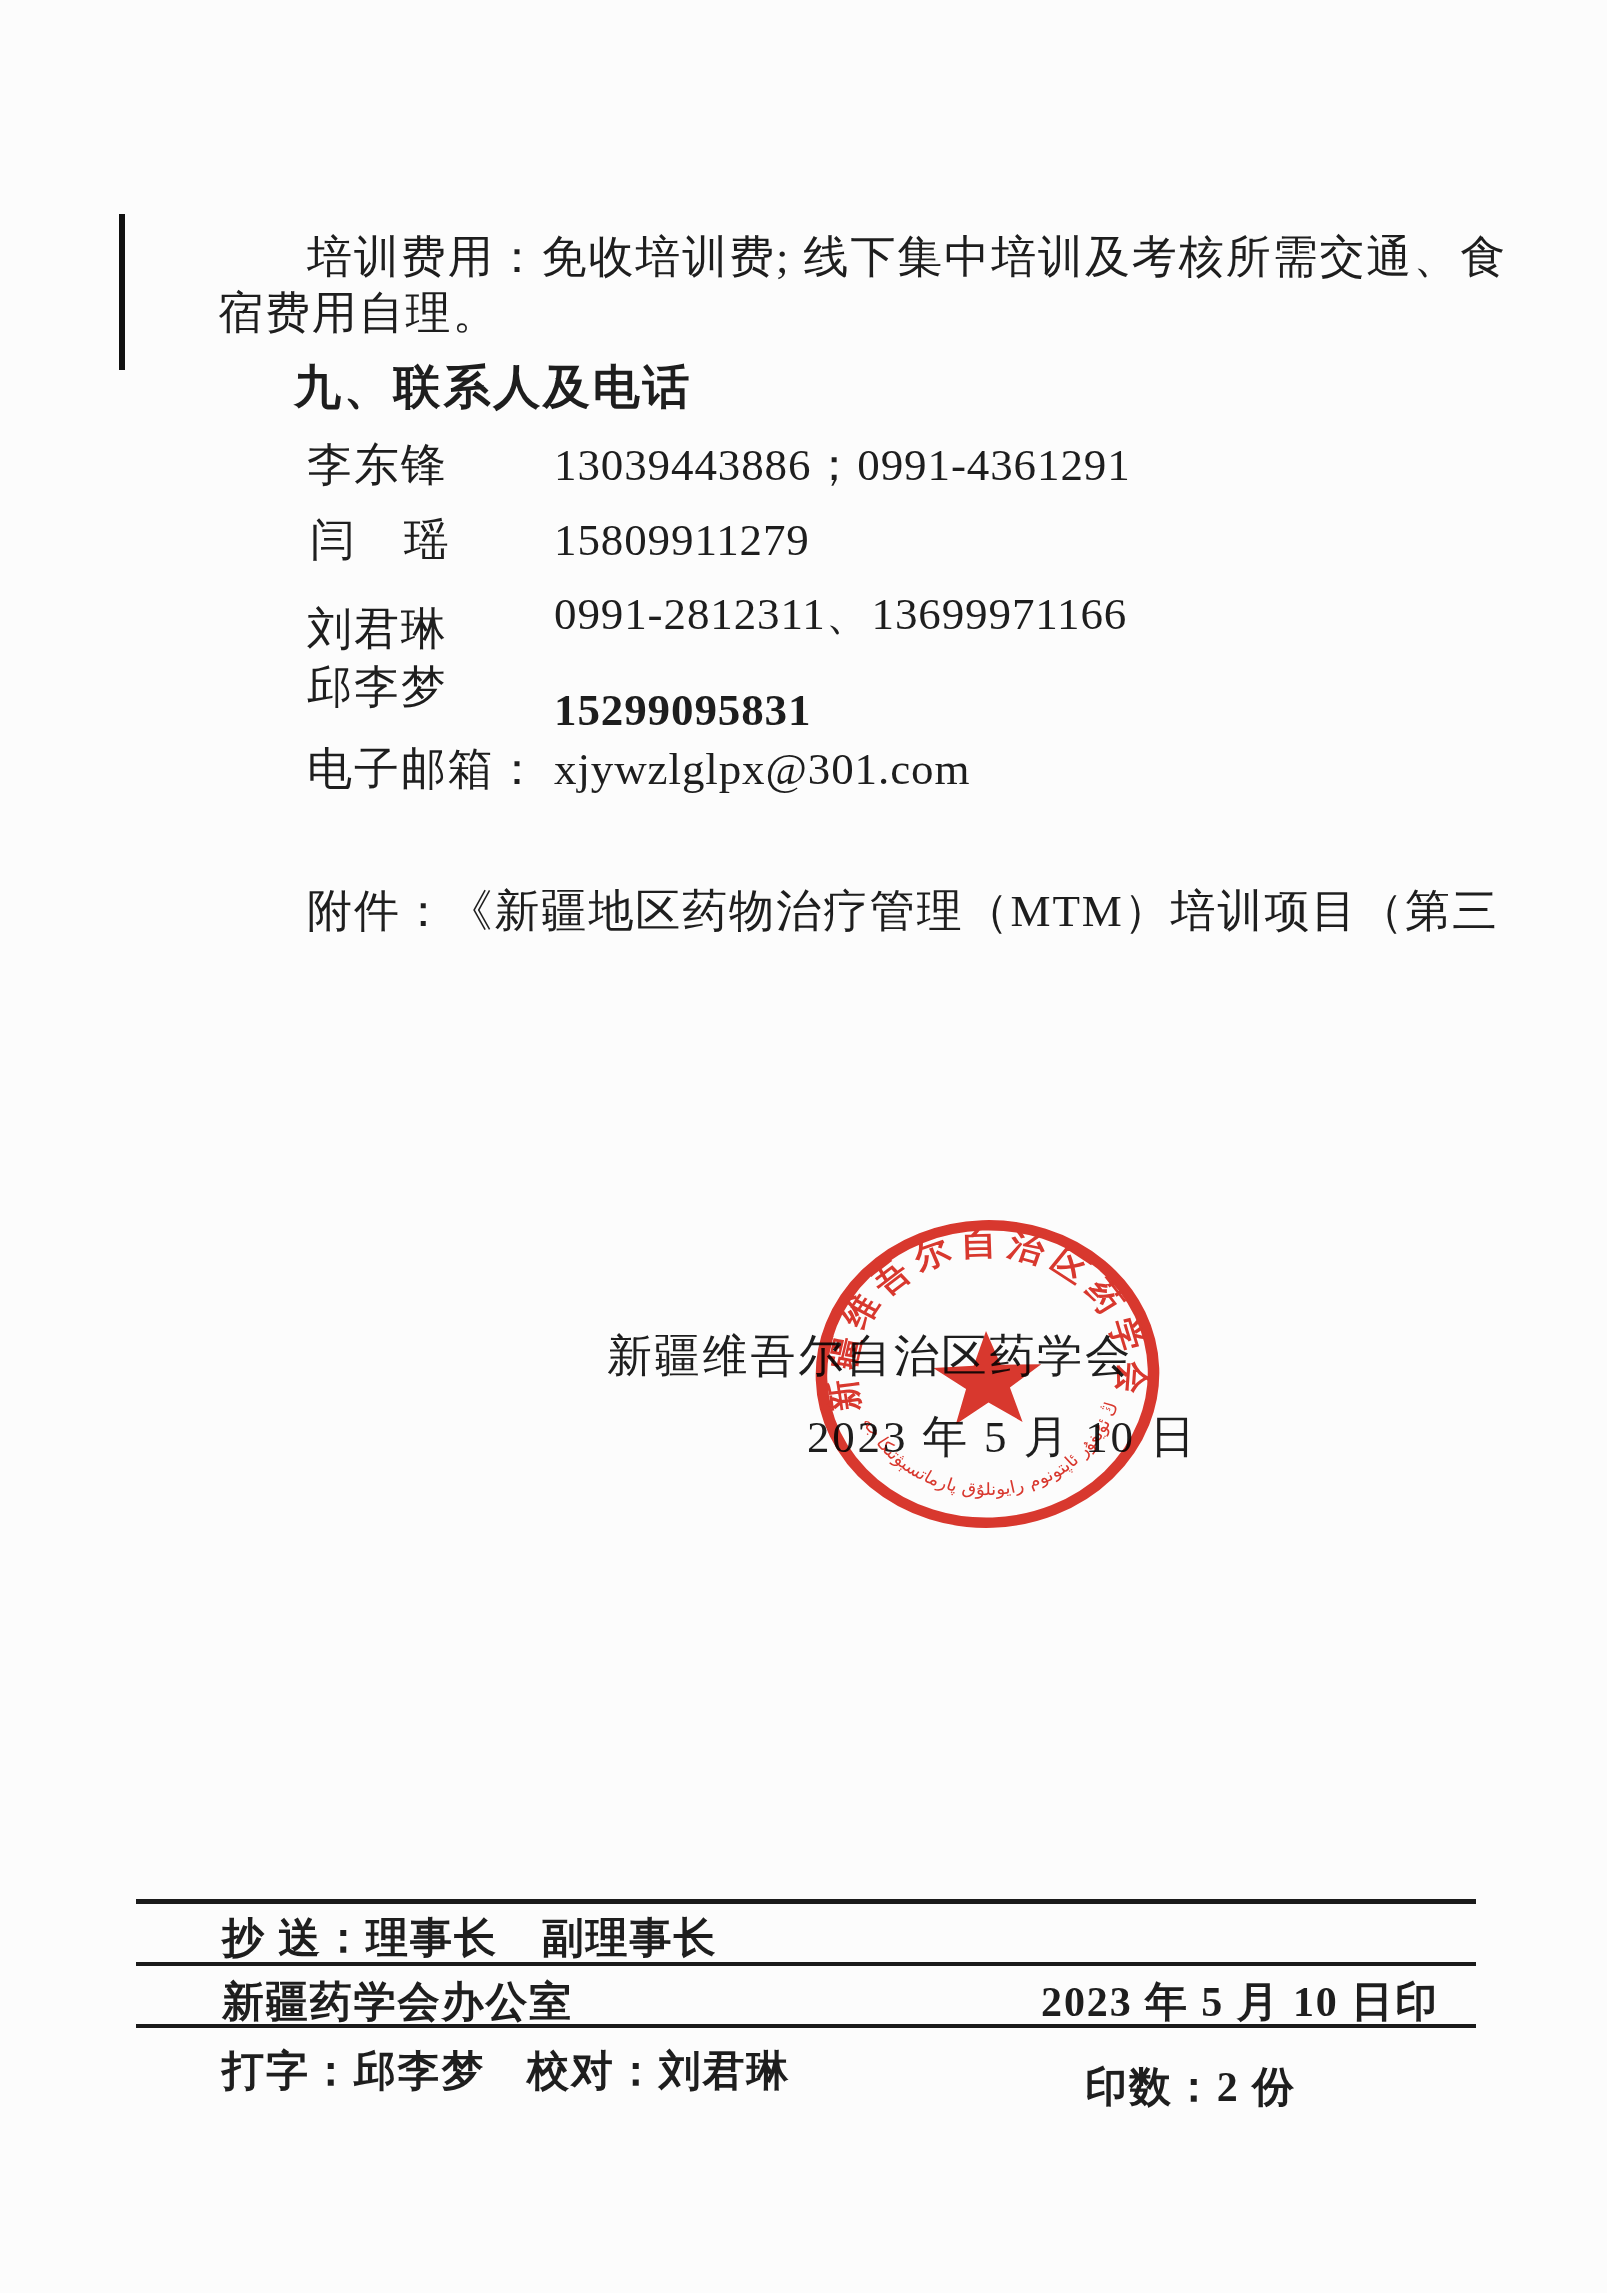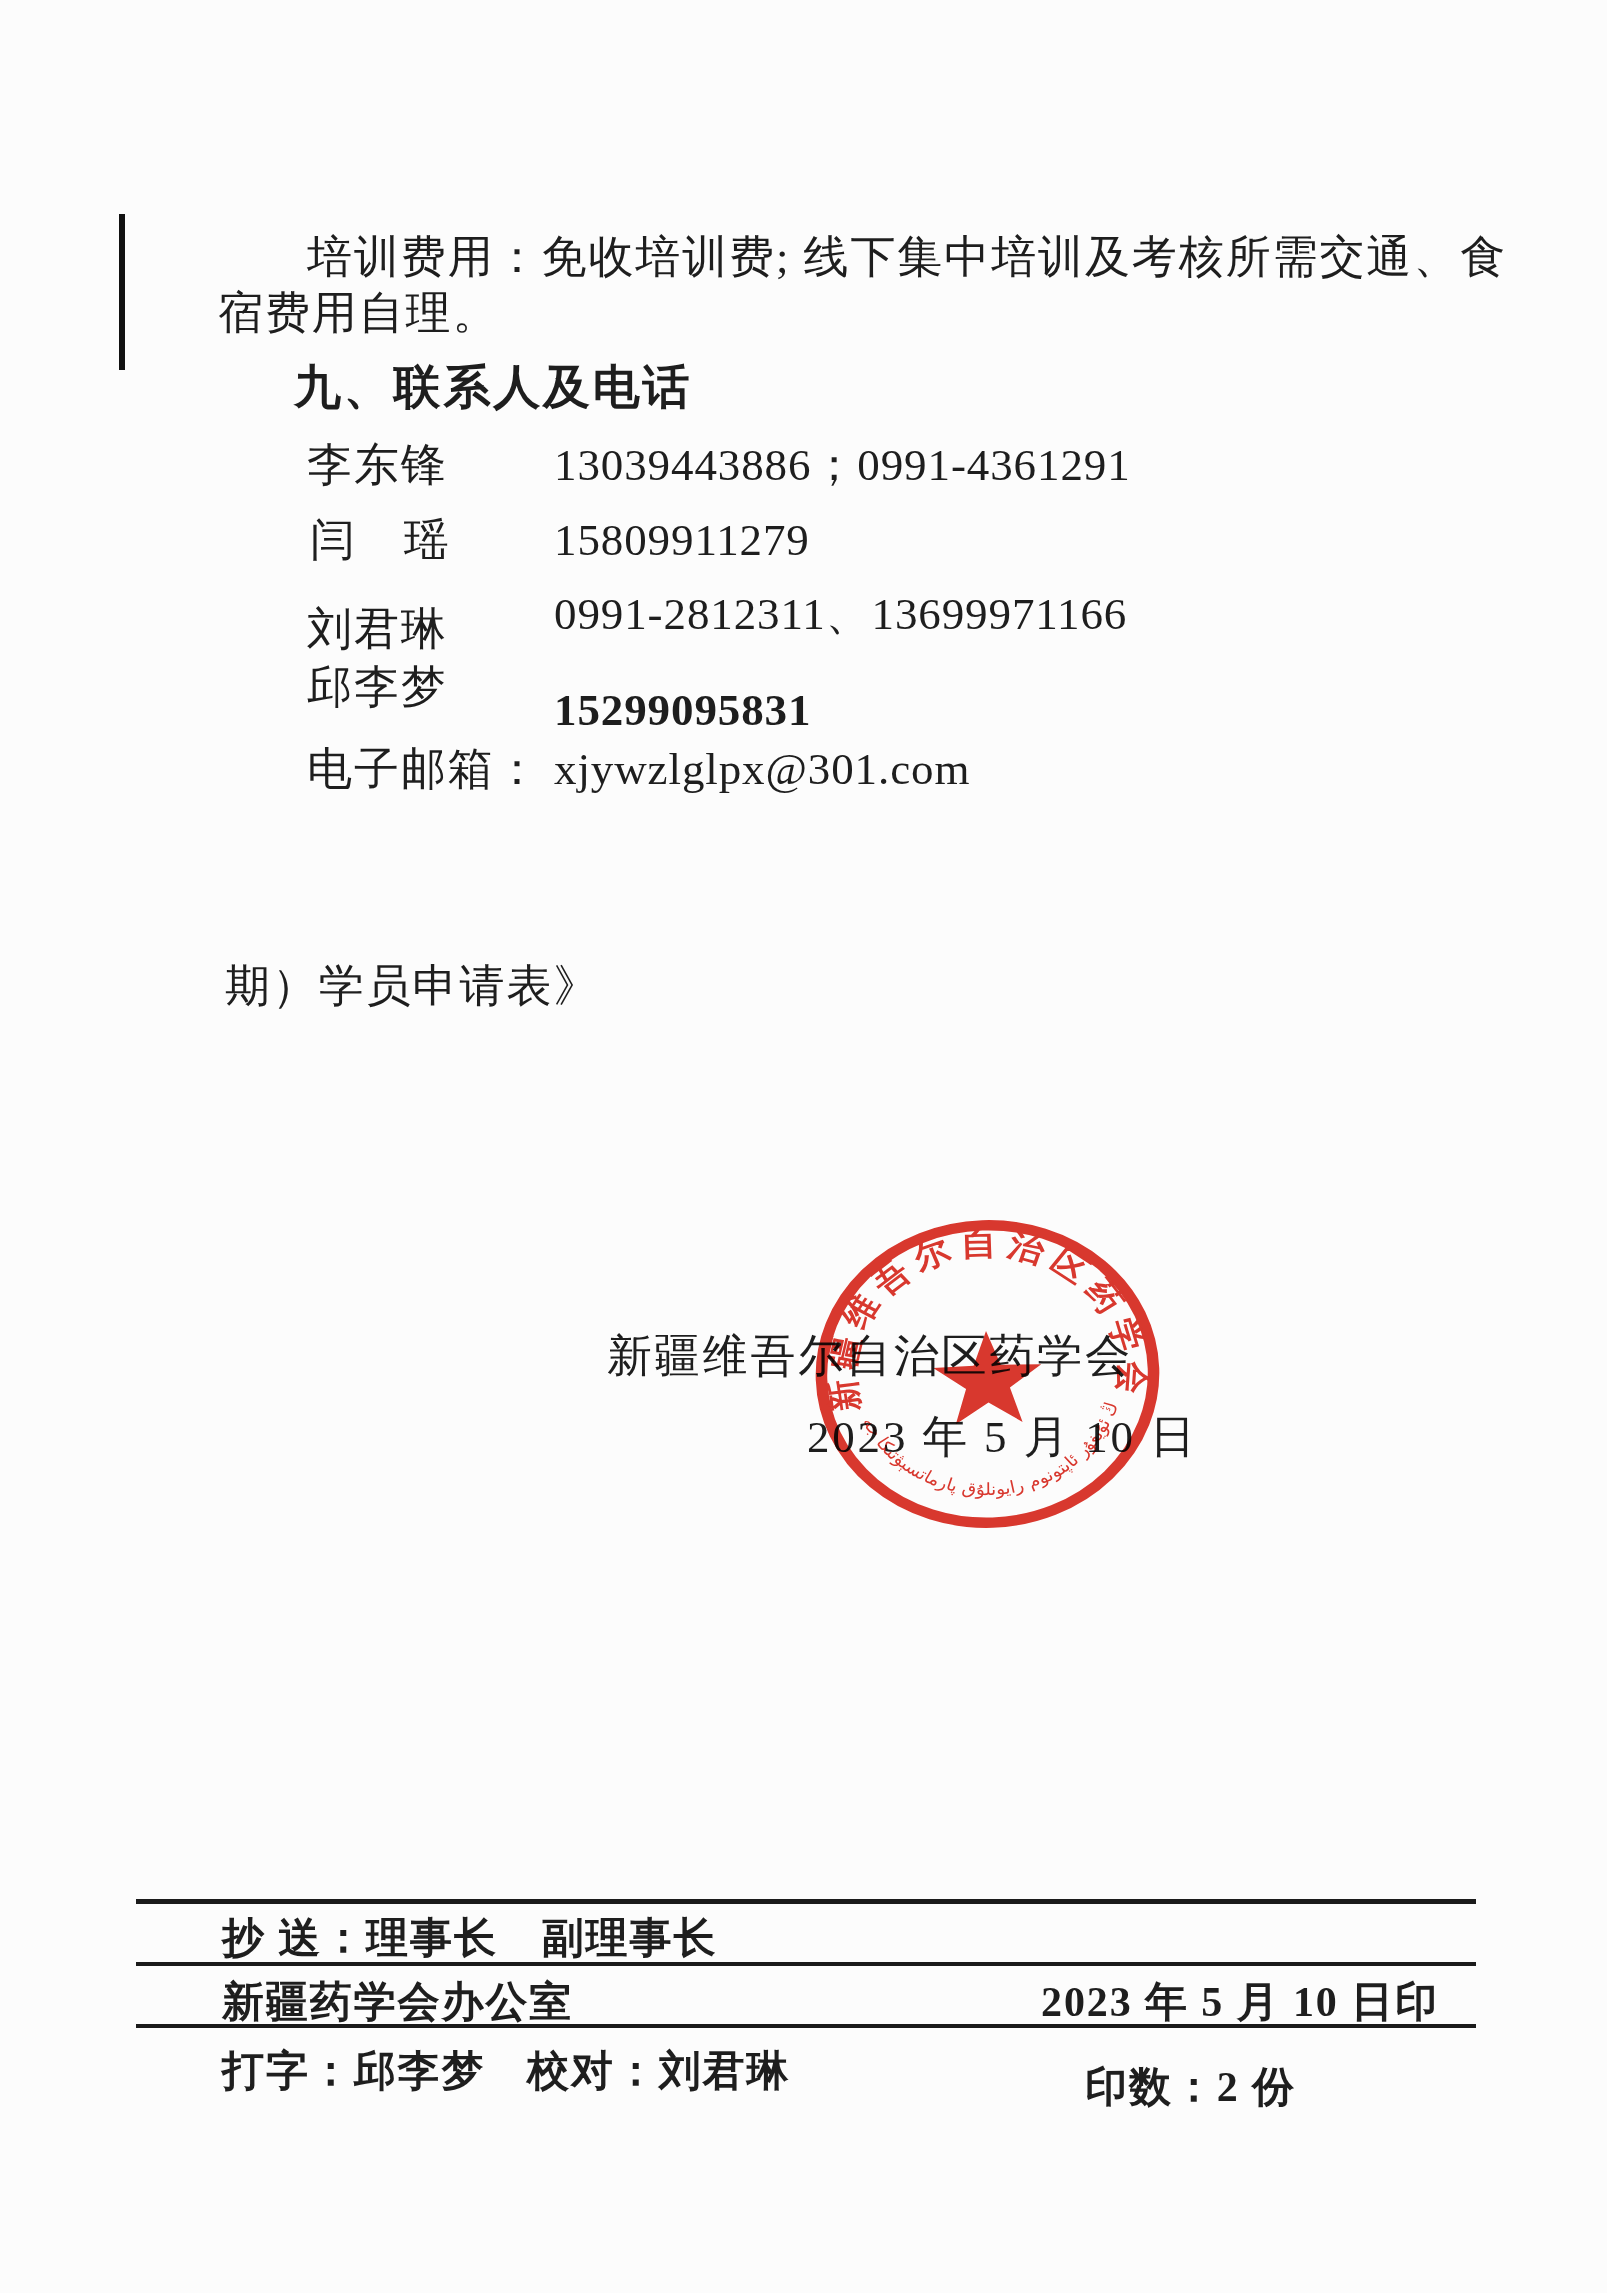--- a/index.html
+++ b/index.html
@@ -89,21 +89,21 @@
   <div>
     <span class="line" style="top:660px;left:307px;">邱李梦</span>
     <span class="line num" style="top:683px;left:542px;font-weight:bold;">15299095831</span>
   </div>
 
   <div>
     <span class="line" style="top:742px;left:307px;">电子邮箱：</span>
     <span class="line num" style="top:742px;left:542px;">xjywzlglpx@301.com</span>
   </div>
 
-  <div class="line" style="top:959px;left:225px;">期）学员申请表》</div>
+  <div class="line" style="top:884px;left:307px;">附件：《新疆地区药物治疗管理（MTM）培训项目（第三</div>
 
   <div class="line sig" style="top:1329px;left:607px;">新疆维吾尔自治区药学会</div>
   <div class="line sig num" style="top:1410px;left:795px;">2023 年 5 月 10 日</div>
 
   <div class="seal-wrap">
     <svg viewBox="0 0 420 420" width="373" height="334" preserveAspectRatio="none">
       <defs>
         <path id="sealTopArc" d="M 74.1 273.4 A 150 150 0 1 1 345.9 273.4" fill="none"></path>
         <path id="sealBottomArc" d="M 67.1 262.0 A 152 152 0 0 0 352.8 262.0" fill="none"></path>
       </defs>

